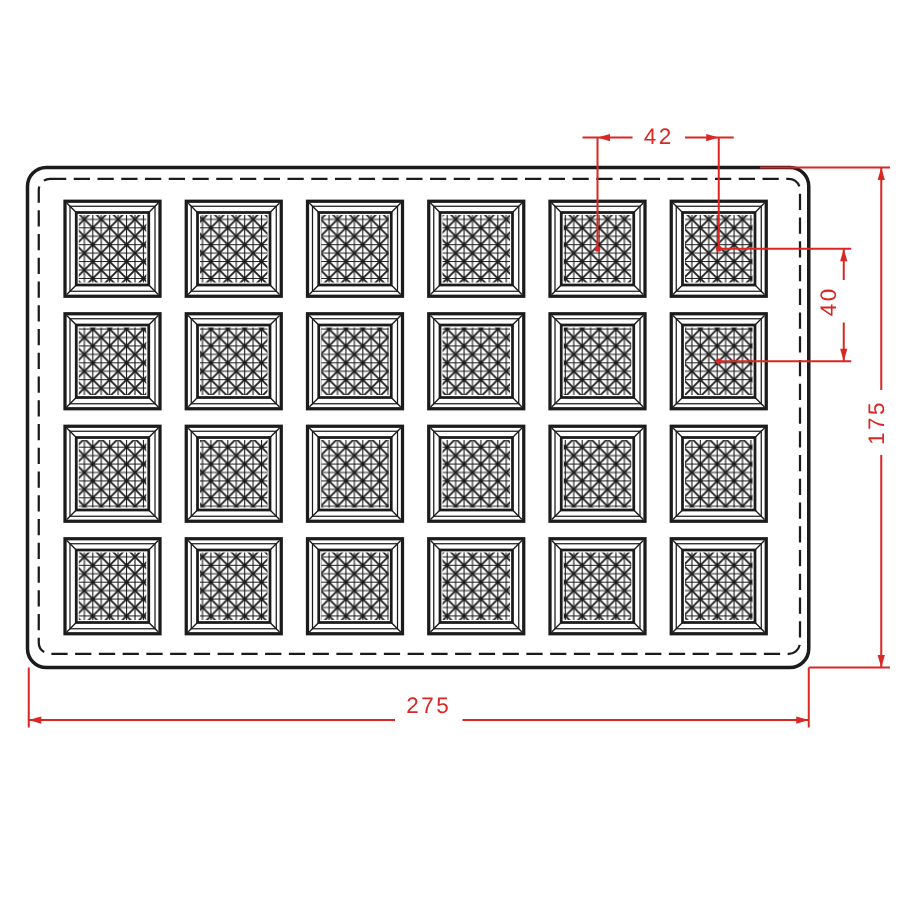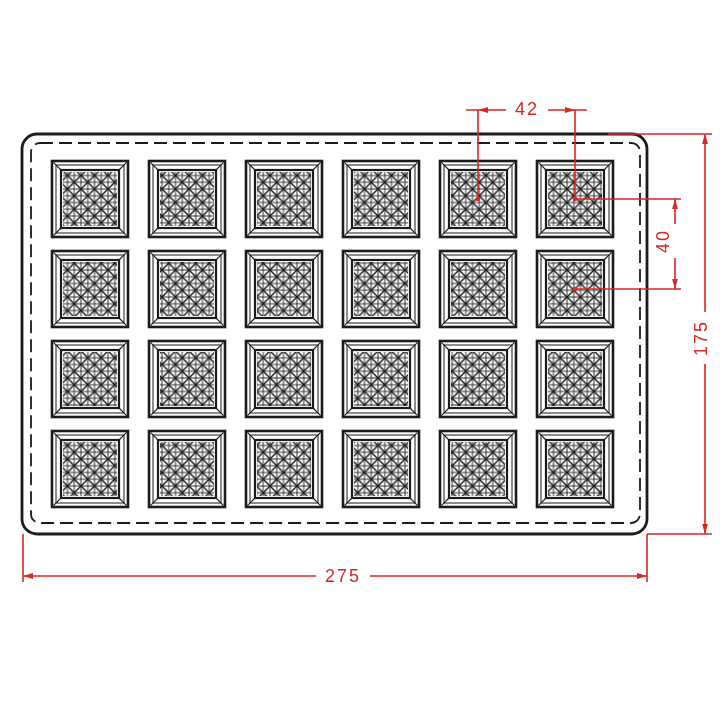--- a/index.html
+++ b/index.html
@@ -315,14 +315,14 @@
     <polygon points="647,576 637,573.1 637,578.9" stroke="none"></polygon>
   </g>
     </svg>
 
   <div class="dim-label" style="left:527px; top:109px;">42</div>
 
   <div class="dim-label vert" style="left:663px; top:241px;">40</div>
 
   <div class="dim-label vert" style="left:701px; top:338px;">175</div>
 
-  <div class="dim-label" style="left:343px; top:576px;">275</div>
+  <div class="dim-label" style="left:343px; top:564px;">275</div>
 </div>
 
 </body></html>

